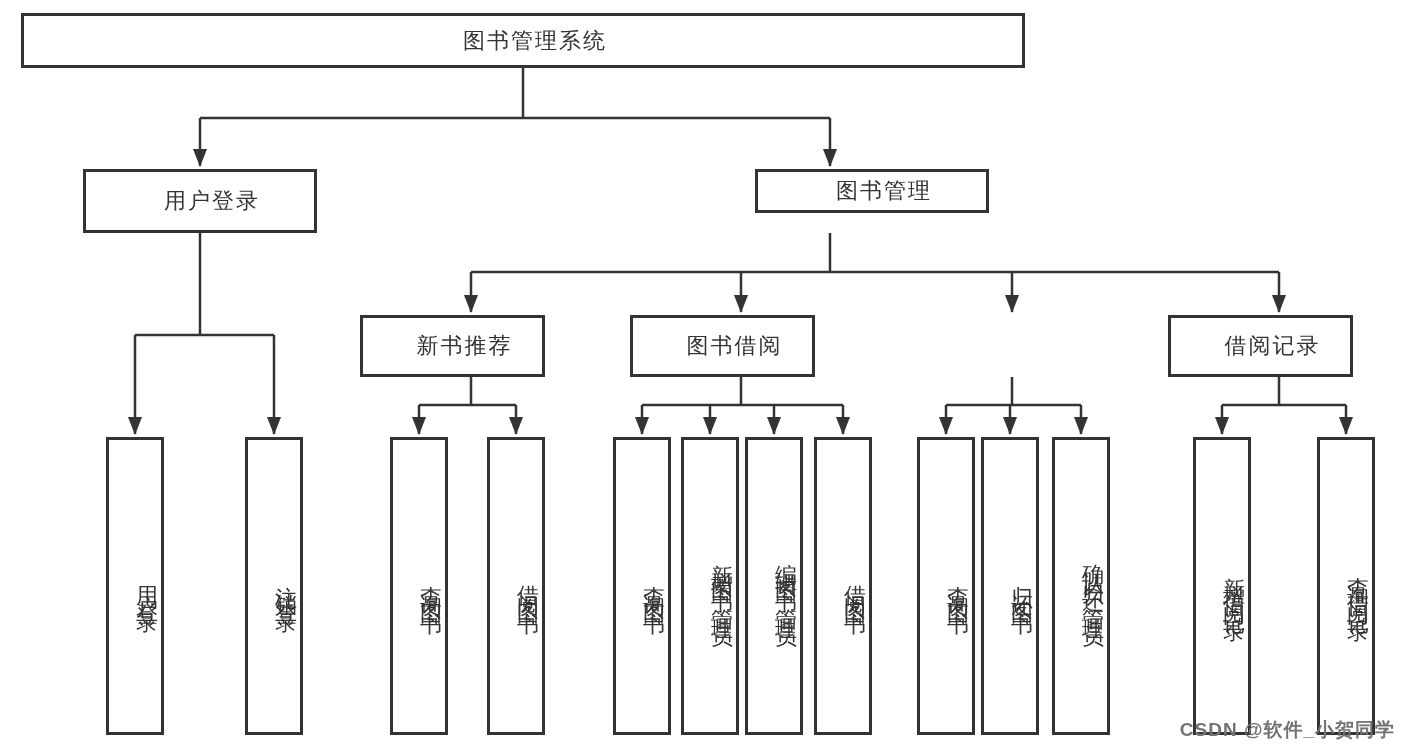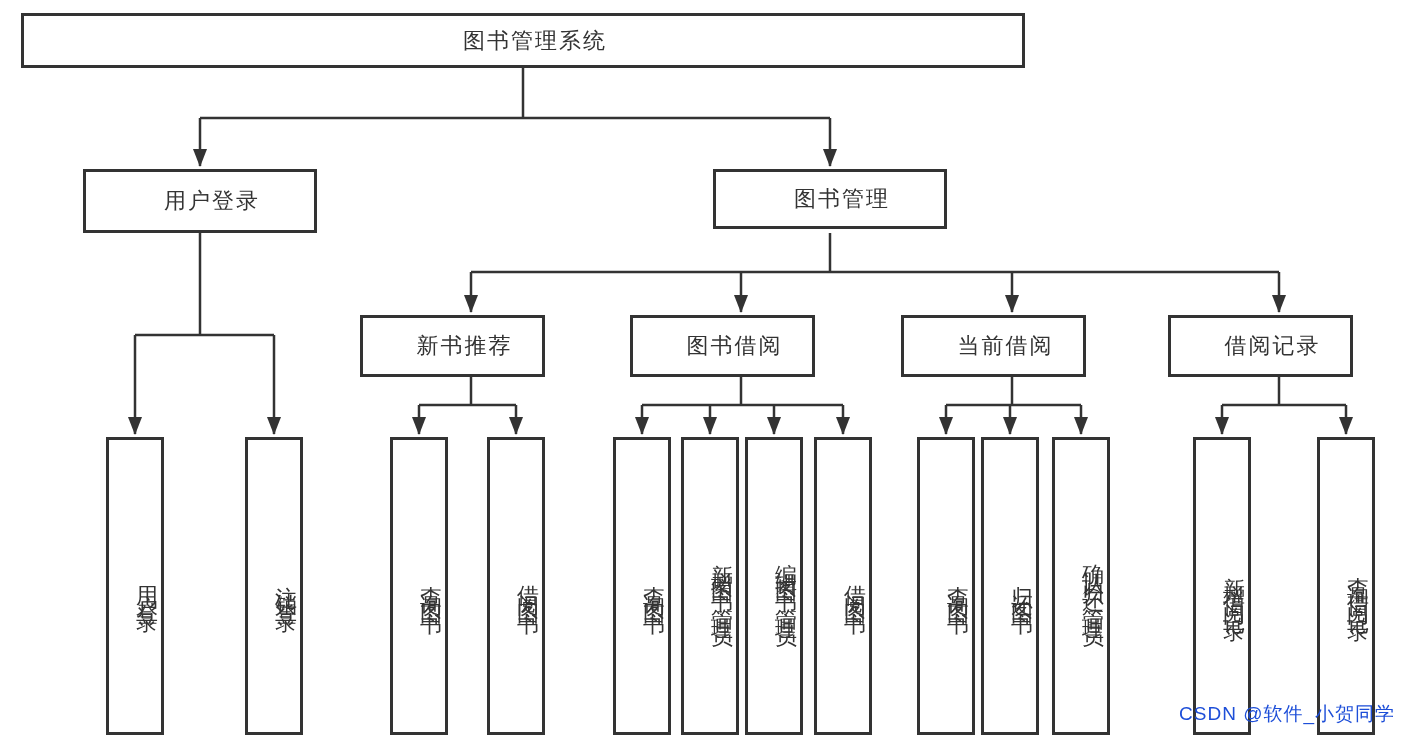--- a/index.html
+++ b/index.html
@@ -38,21 +38,21 @@
     writing-mode: vertical-rl;
     font-size: 22px;
     color: #333333;
     letter-spacing: 9px;
     line-height: 1;
   }
   
   .n-root  { left: 21px;  top: 13px;  width: 1004px; height: 55px; }
   
   .n-l1a   { left: 83px;  top: 169px; width: 234px;  height: 64px; }
-  .n-l1b   { left: 713px; top: 169px; width: 234px;  height: 60px; }
+  .n-l1b   { left: 755px; top: 169px; width: 234px;  height: 44px; }
   
   .n-l2 { top: 315px; width: 185px; height: 62px; }
   .n-l2a { left: 360px; }
   .n-l2b { left: 630px; text-align: center; }
   .n-l2c { left: 901px; }
   .n-l2d { left: 1168px; }
   
   .leaf { top: 437px; width: 58px; height: 298px; }
   .lf1  { left: 106px; }
   .lf2  { left: 245px; }
@@ -63,26 +63,27 @@
   .lf7  { left: 745px; }
   .lf8  { left: 814px; }
   .lf9  { left: 917px; }
   .lf10 { left: 981px; }
   .lf11 { left: 1052px; }
   .lf12 { left: 1193px; }
   .lf13 { left: 1317px; }
   #watermark {
     position: absolute;
     right: 10px;
-    bottom: 20px;
+    bottom: 4px;
     font-size: 19px;
-    color: #1d4ed8;
+    color: #737373;
     letter-spacing: 1px;
     z-index: 3;
     white-space: nowrap;
+    font-weight: bold;
   }
 </style>
 </head>
 <body>
 
 <div id="stage">
 
   <svg id="connectors" viewBox="0 0 1405 747" xmlns="http://www.w3.org/2000/svg">
     <defs>
       <marker id="arrow" viewBox="0 0 18 14" refX="17" refY="7" markerWidth="18" markerHeight="14" markerUnits="userSpaceOnUse" orient="auto">
@@ -143,23 +144,20 @@
   <div class="box n-l1b">
     <span class="hlabel">图书管理</span>
   </div>
 
   <div class="box n-l2 n-l2a">
     <span class="hlabel">新书推荐</span>
   </div>
   <div class="box n-l2 n-l2b">
     <span class="hlabel">图书借阅</span>
   </div>
-  <div class="box n-l2 n-l2c">
-    <span class="hlabel">当前借阅</span>
-  </div>
   <div class="box n-l2 n-l2d">
     <span class="hlabel">借阅记录</span>
   </div>
 
   <div class="box leaf lf1">
     <span class="vlabel">用户登录</span>
   </div>
   <div class="box leaf lf2">
     <span class="vlabel">注销登录</span>
   </div>

